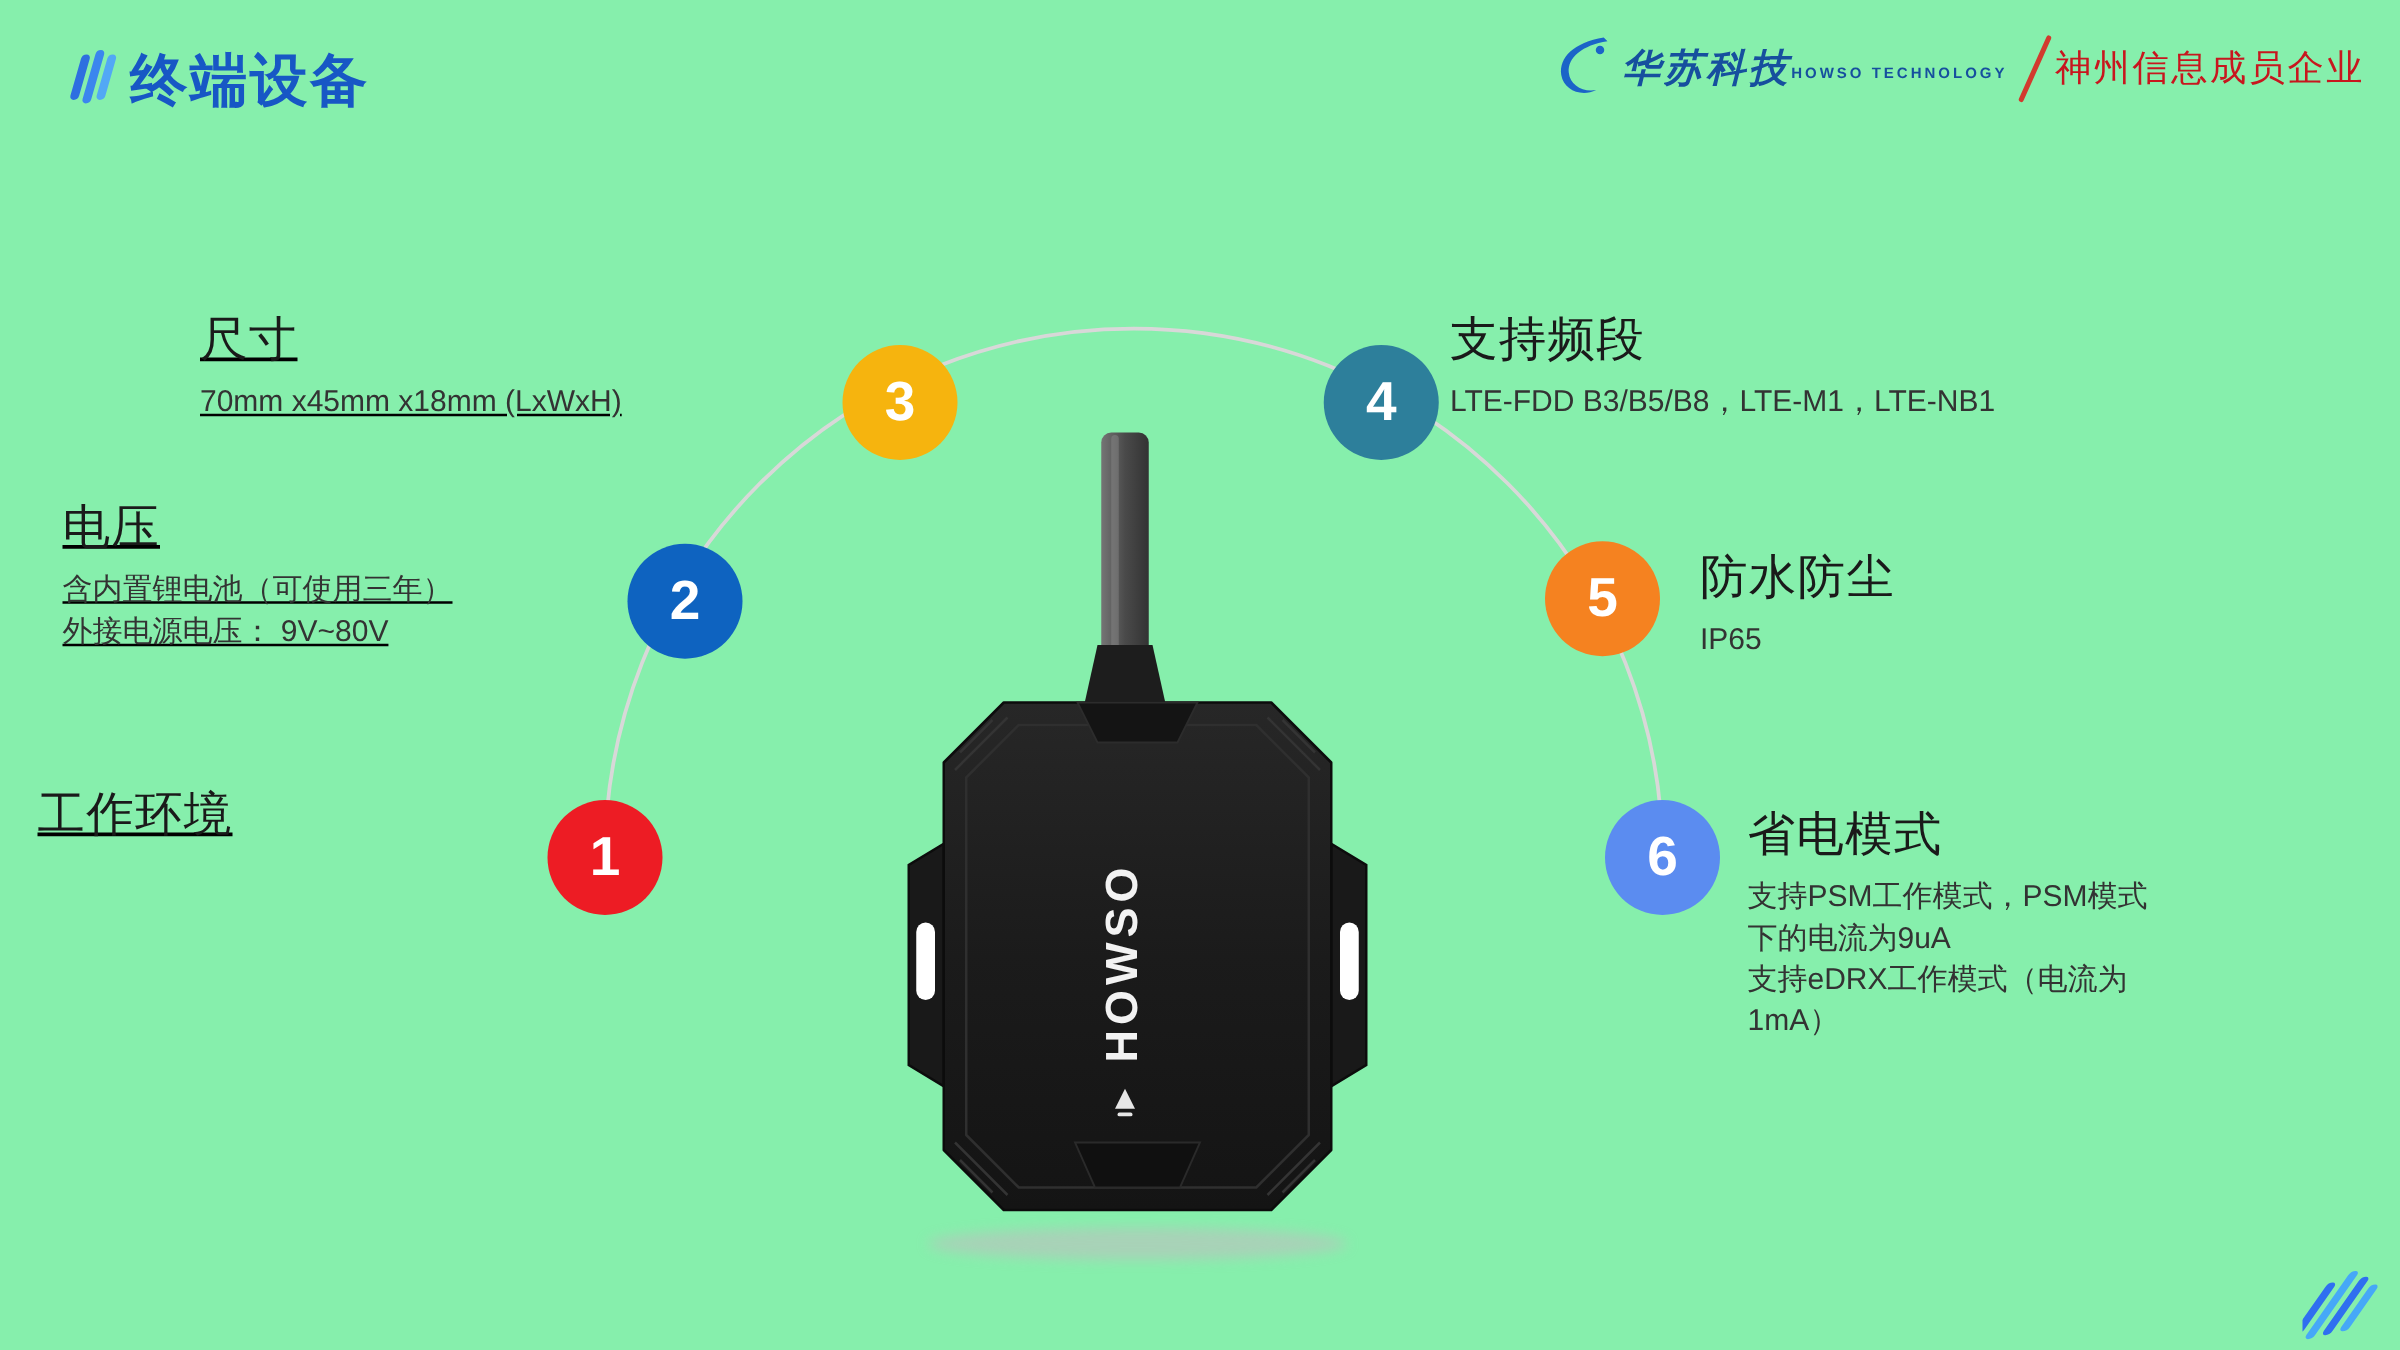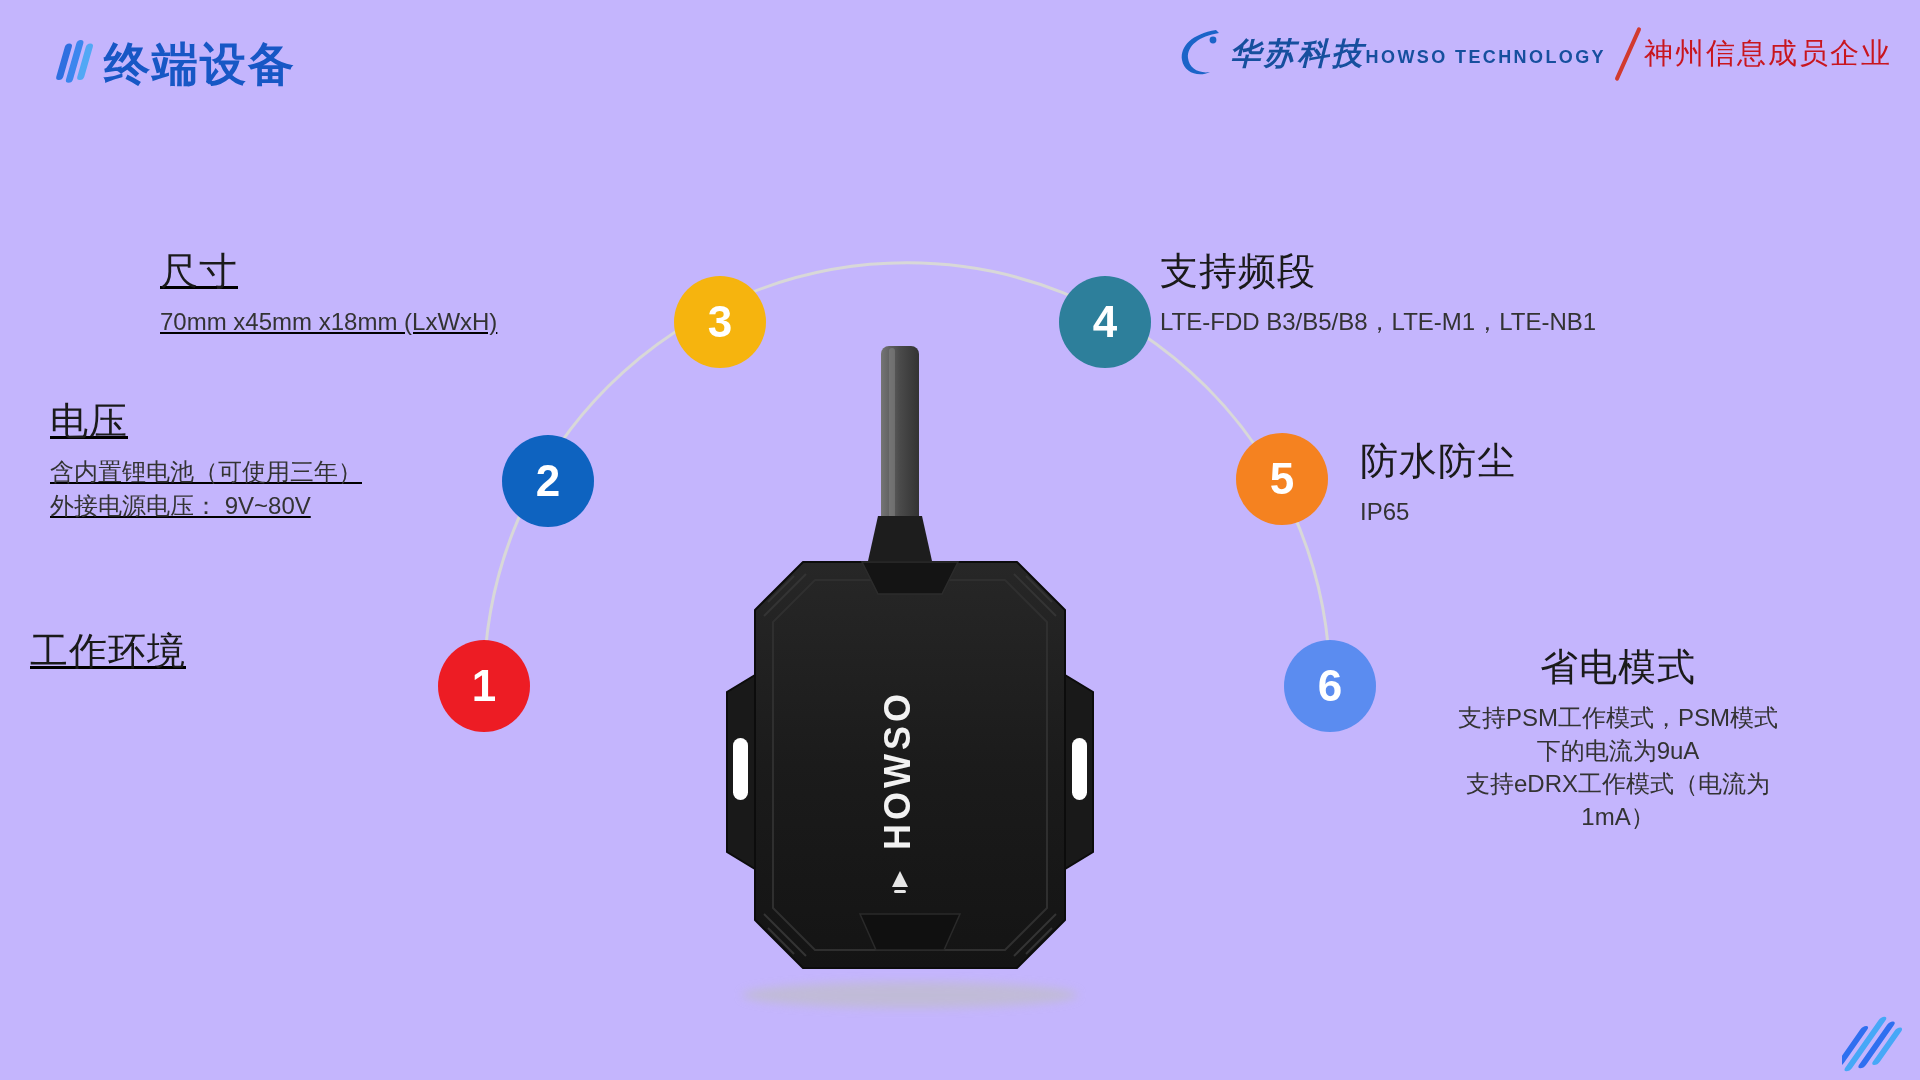--- a/index.html
+++ b/index.html
@@ -1,26 +1,26 @@
 <!DOCTYPE html>
 <html><head>
 <meta charset="utf-8">
 <style>
   html,body{margin:0;padding:0;background:#fff;}
-  .stage{position:relative;width:1920px;height:1080px;background:#c4b5fd;overflow:hidden;
+  .stage{position:relative;width:1920px;height:1080px;background:#86efac;overflow:hidden;
          font-family:"Liberation Sans", sans-serif;}
 
   
   .page-header-icon{position:absolute;left:44px;top:26px;}
   .page-title{position:absolute;left:104px;top:34px;font-size:46px;font-weight:700;letter-spacing:2px;}
 
   .brand{position:absolute;top:24px;right:28px;display:flex;align-items:center;}
   .brand-col{display:flex;flex-direction:row;align-items:center;margin-left:8px;}
   .brand-cn{font-size:31px;font-weight:700;font-style:italic;letter-spacing:3px;}
-  .brand-en{font-size:18px;font-weight:700;letter-spacing:2.4px;margin-top:6px;}
+  .brand-en{font-size:12px;font-weight:700;letter-spacing:2.4px;margin-top:6px;}
   .brand-slash{width:4px;height:58px;background:#d23a2e;transform:rotate(24deg);
                margin:0 14px 0 20px;border-radius:2px;}
   .brand-aff{font-size:29px;font-family:"Liberation Serif", serif;letter-spacing:2px;}
 
   
   .arc-layer{position:absolute;left:0;top:0;width:1920px;height:1080px;pointer-events:none;}
 
   
   .step{position:absolute;width:92px;height:92px;border-radius:50%;display:flex;
         align-items:center;justify-content:center;color:#fff;font-size:44px;font-weight:700;z-index:3;}
@@ -34,21 +34,21 @@
   
   .feature{position:absolute;z-index:2;}
   .feature .t{font-size:38px;color:#1a1a1a;font-weight:500;letter-spacing:1px;}
   .feature .d{font-size:24px;color:#333;line-height:34px;margin-top:8px;}
   .align-r{text-align:left;text-decoration:underline;}
   #feature-1{left:30px;top:626px;width:360px;}
   #feature-2{left:50px;top:396px;width:420px;}
   #feature-3{left:160px;top:246px;width:490px;}
   #feature-4{left:1160px;top:246px;width:640px;}
   #feature-5{left:1360px;top:436px;width:320px;}
-  #feature-6{left:1398px;top:642px;width:440px;text-align:center;}
+  #feature-6{left:1398px;top:642px;width:440px;}
   #feature-6 .d{line-height:33px;}
 
   
   .device{position:absolute;left:720px;top:340px;z-index:2;}
 
   
   .deco{position:absolute;left:1842px;top:1008px;}
 </style>
 </head>
 <body>

